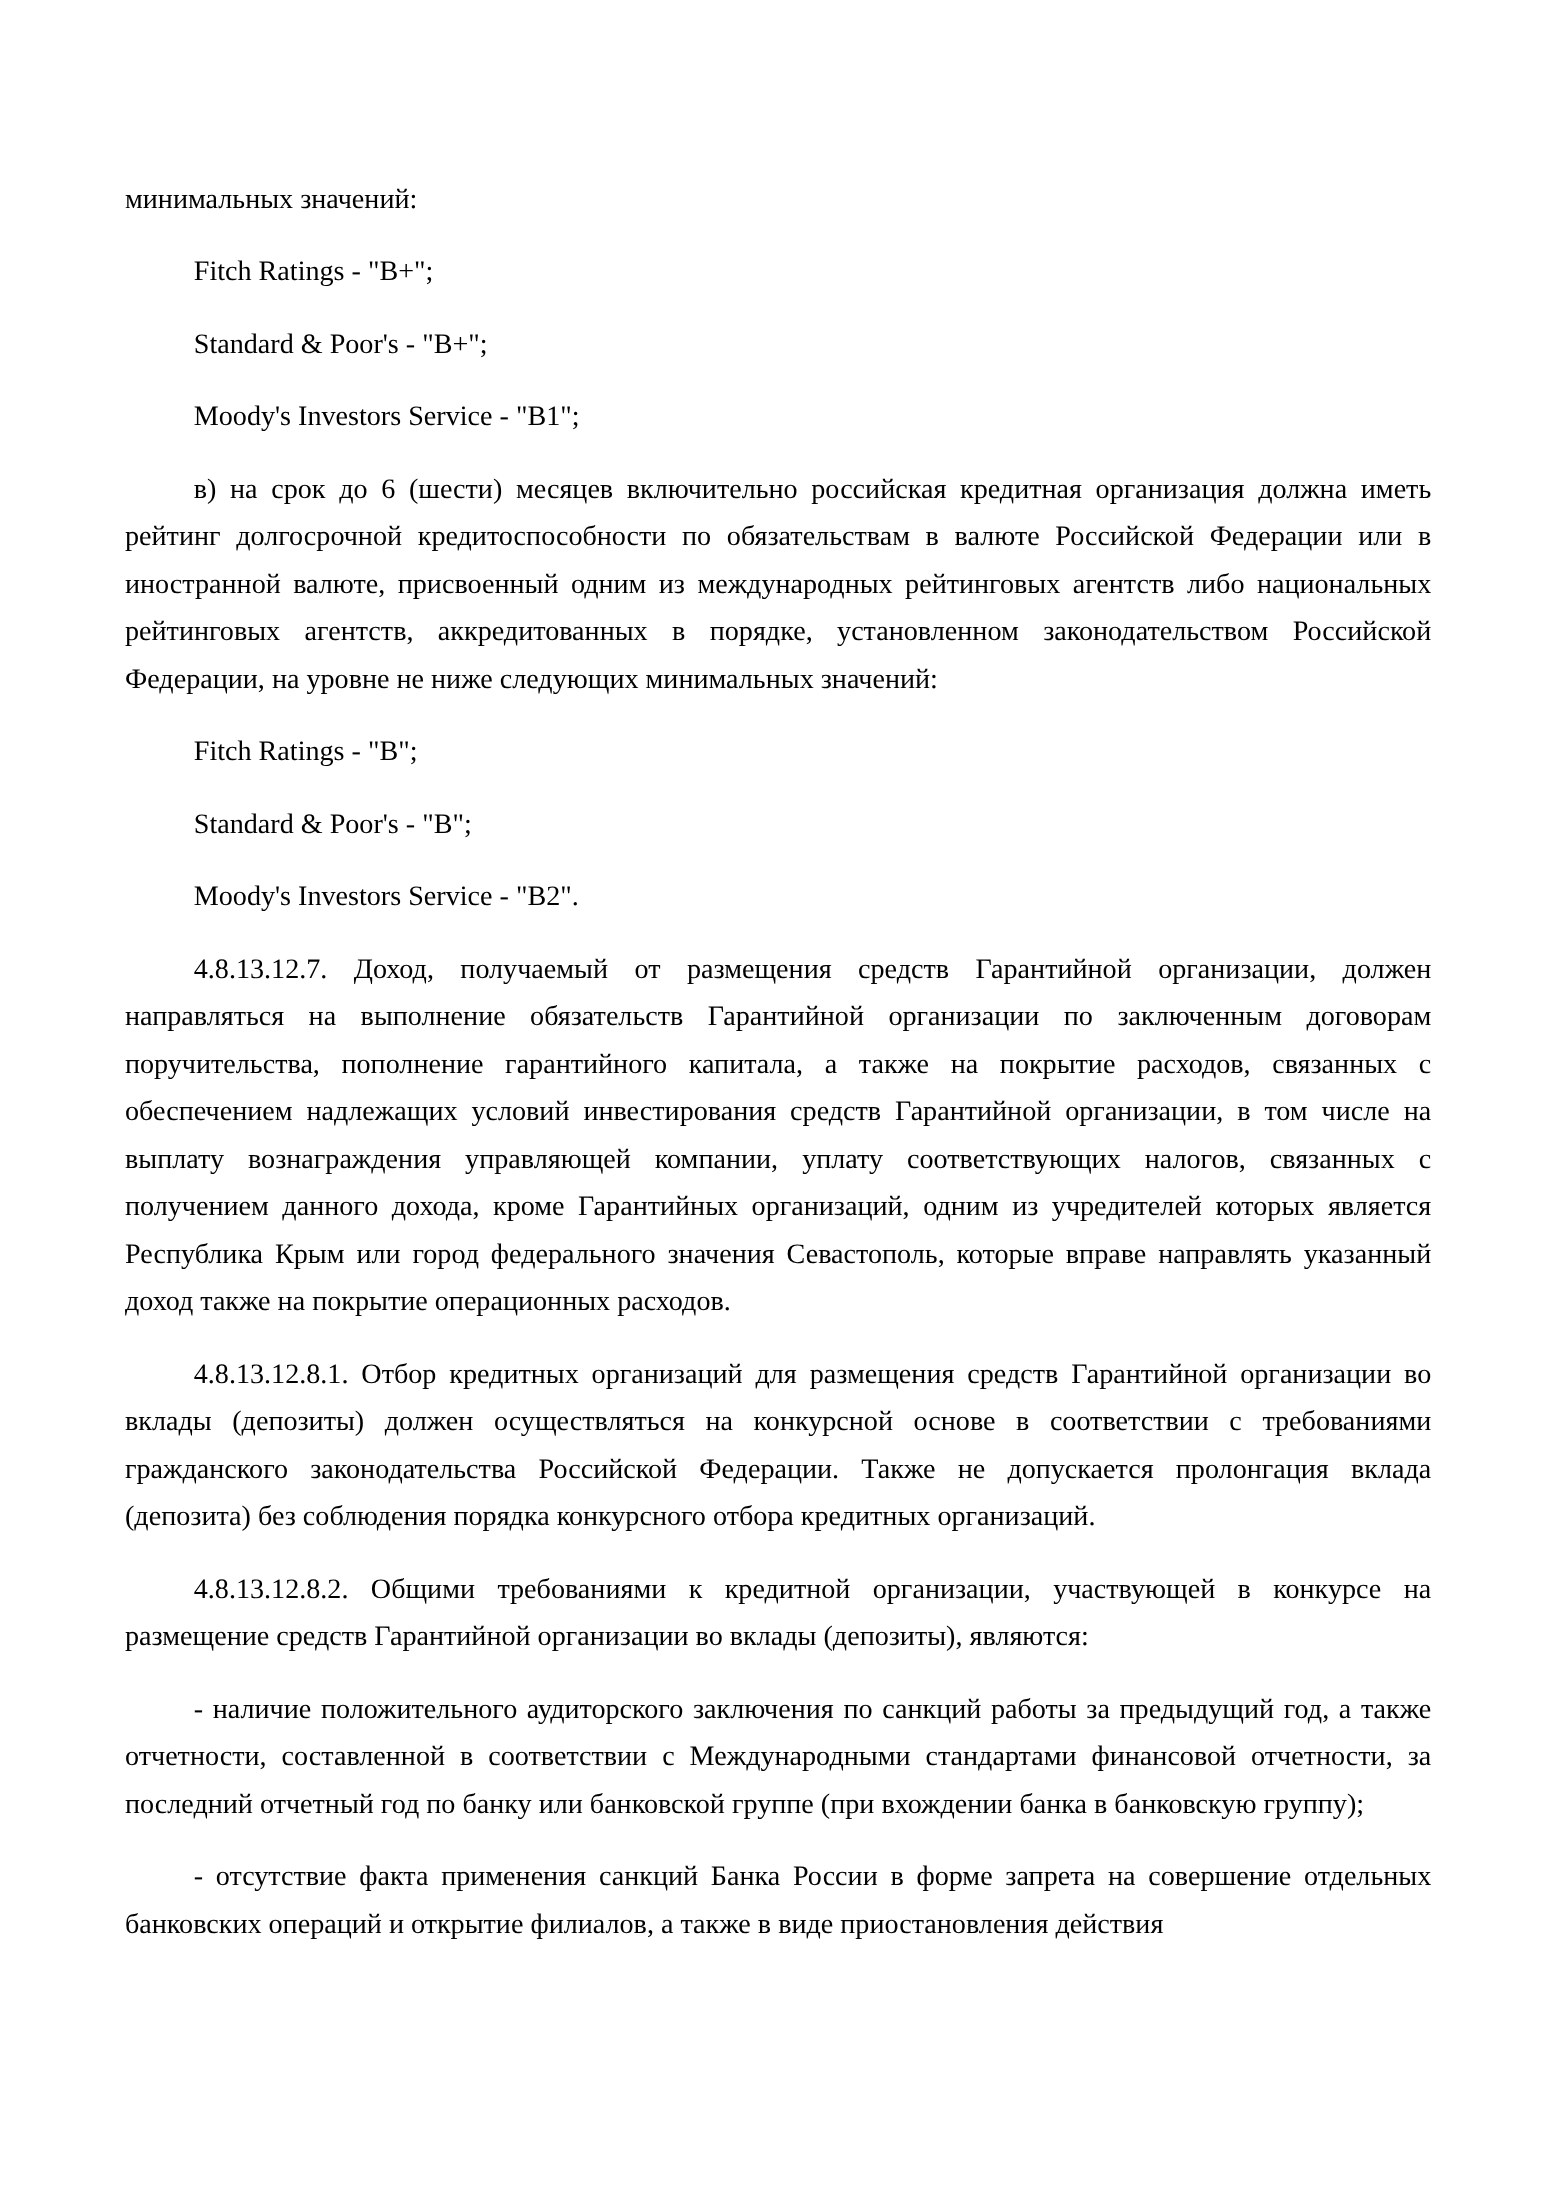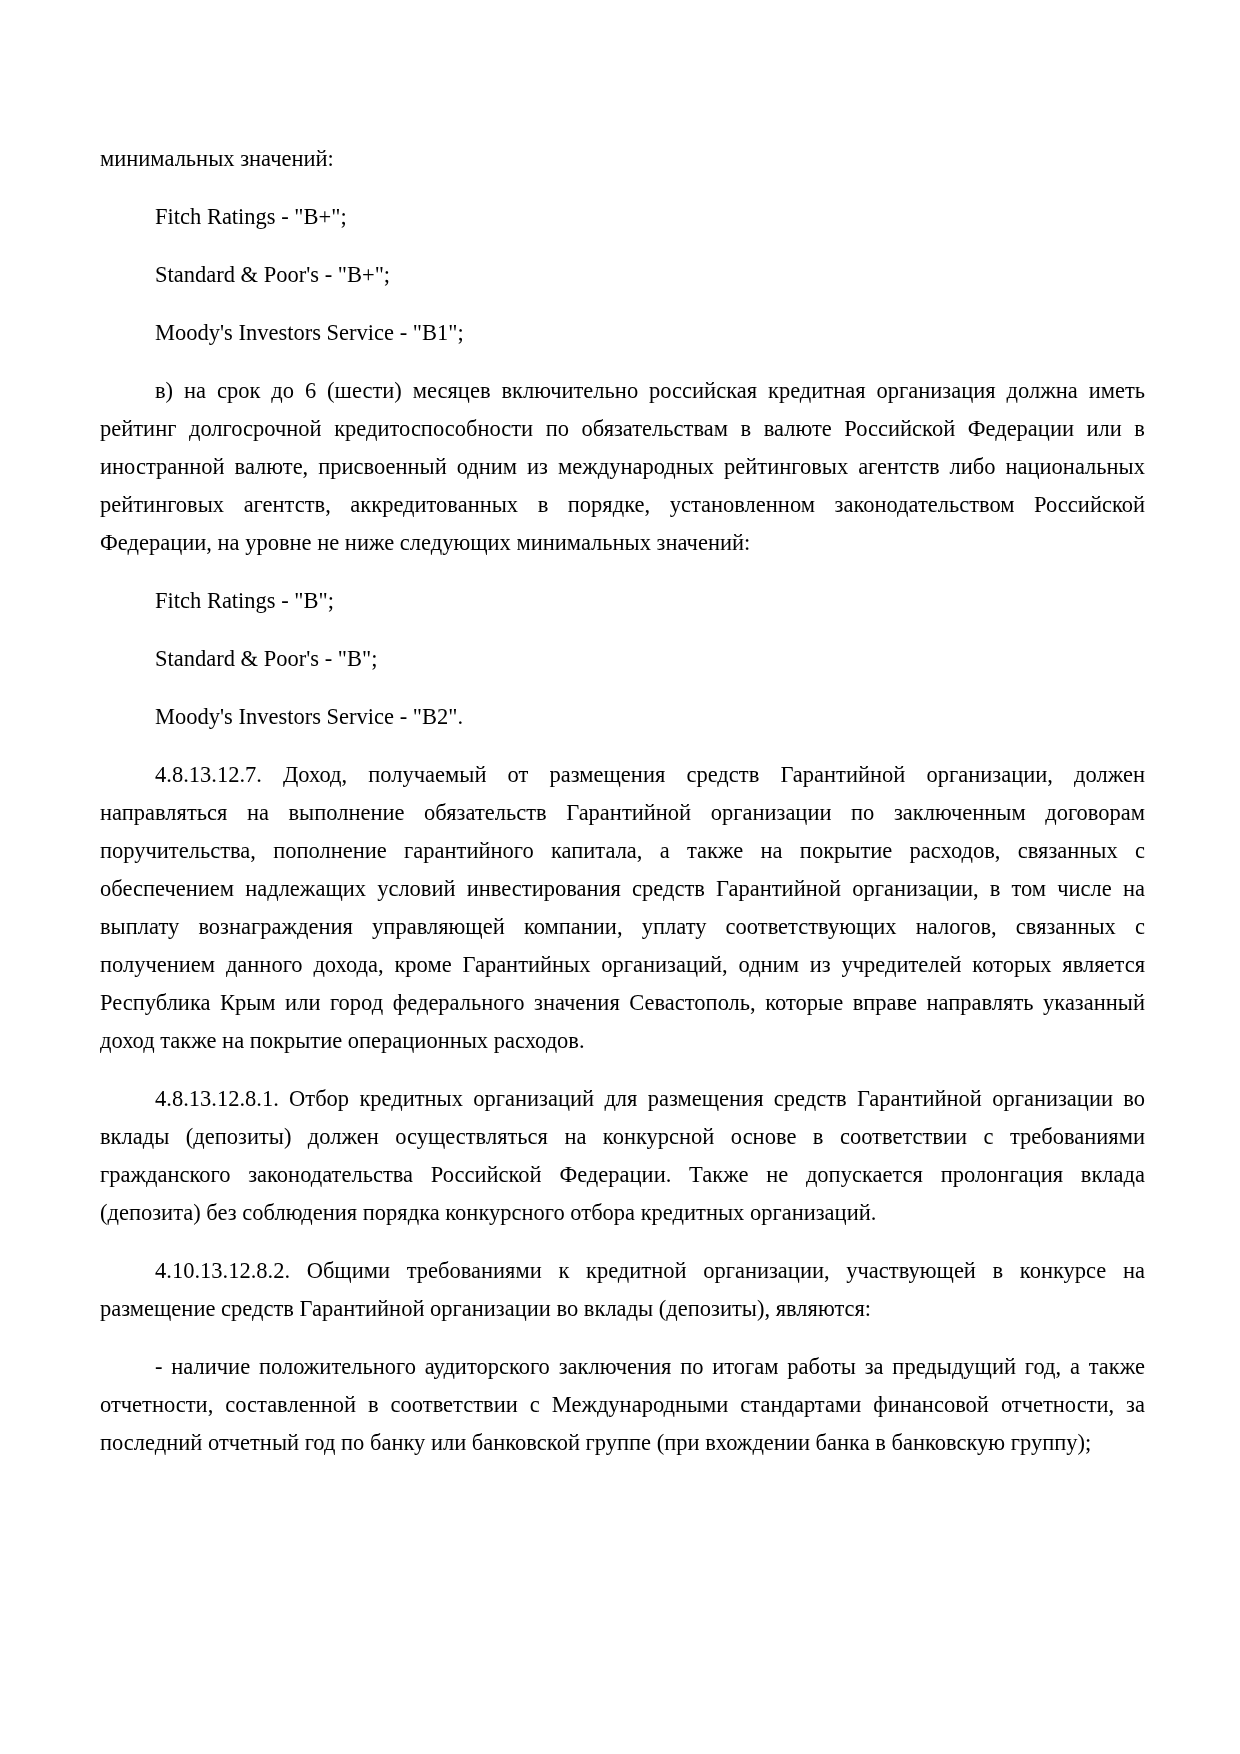--- a/index.html
+++ b/index.html
@@ -70,19 +70,20 @@
     <p class="rating">Standard &amp; Poor's - "B";</p>
 
     <p class="rating">Moody's Investors Service - "B2".</p>
 
     <p class="para">4.8.13.12.7. Доход, получаемый от размещения средств Гарантийной организации, должен направляться на выполнение обязательств Гарантийной организации по заключенным договорам поручительства, пополнение гарантийного капитала, а также на покрытие расходов, связанных с обеспечением надлежащих условий инвестирования средств Гарантийной организации, в том числе на выплату вознаграждения управляющей компании, уплату соответствующих налогов, связанных с получением данного дохода, кроме Гарантийных организаций, одним из учредителей которых является Республика Крым или город федерального значения Севастополь, которые вправе направлять указанный доход также на покрытие операционных расходов.</p>
 
 
     <p class="para">4.8.13.12.8.1. Отбор кредитных организаций для размещения средств Гарантийной организации во вклады (депозиты) должен осуществляться на конкурсной основе в соответствии с требованиями гражданского законодательства Российской Федерации. Также не допускается пролонгация вклада (депозита) без соблюдения порядка конкурсного отбора кредитных организаций.</p>
 
 
-    <p class="para">4.10.13.12.8.2. Общими требованиями к кредитной организации, участвующей в конкурсе на размещение средств Гарантийной организации во вклады (депозиты), являются:</p>
+    <p class="para">4.8.13.12.8.2. Общими требованиями к кредитной организации, участвующей в конкурсе на размещение средств Гарантийной организации во вклады (депозиты), являются:</p>
 
-    <p class="bullet">- наличие положительного аудиторского заключения по итогам работы за предыдущий год, а также отчетности, составленной в соответствии с Международными стандартами финансовой отчетности, за последний отчетный год по банку или банковской группе (при вхождении банка в банковскую группу);</p>
+    <p class="bullet">- наличие положительного аудиторского заключения по санкций работы за предыдущий год, а также отчетности, составленной в соответствии с Международными стандартами финансовой отчетности, за последний отчетный год по банку или банковской группе (при вхождении банка в банковскую группу);</p>
 
+    <p class="bullet">- отсутствие факта применения санкций Банка России в форме запрета на совершение отдельных банковских операций и открытие филиалов, а также в виде приостановления действия</p>
 
   </div>
 </div>
 
 </body></html>

